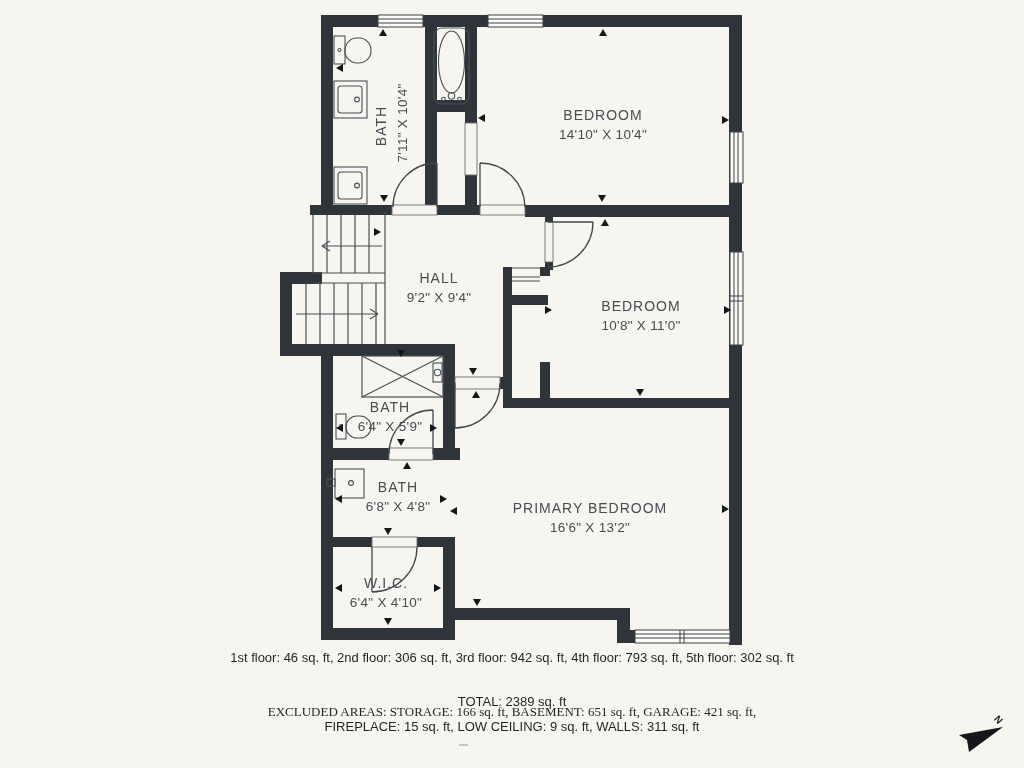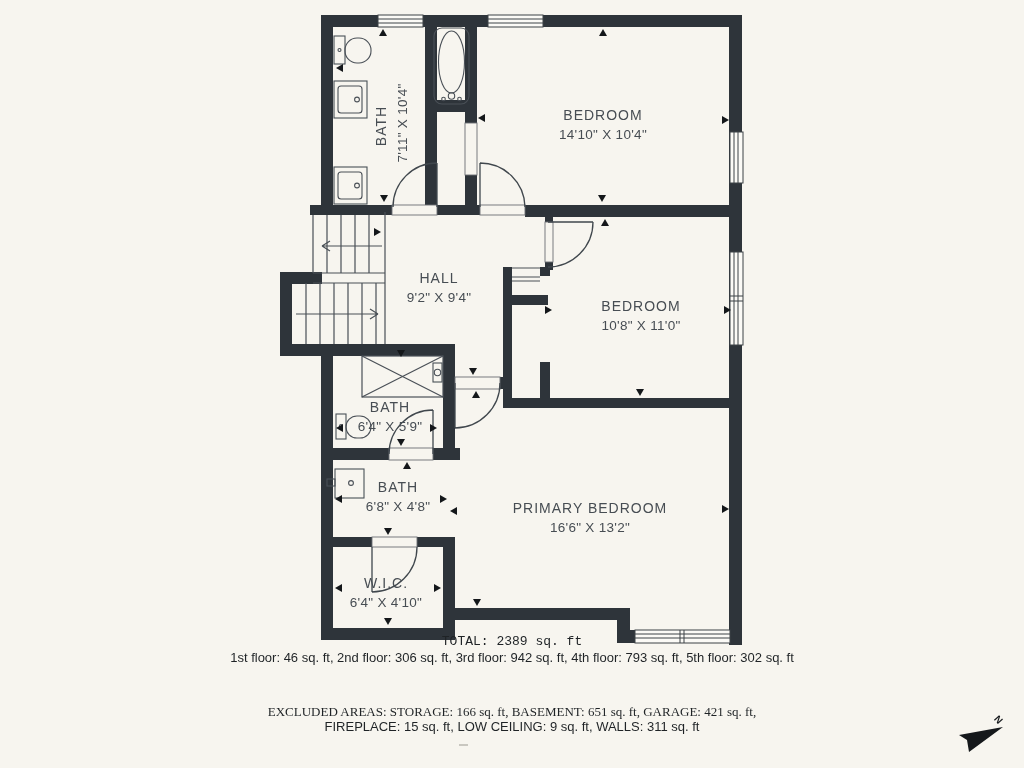--- a/index.html
+++ b/index.html
@@ -213,18 +213,18 @@
     <text class="room" x="386" y="588">W.I.C.</text>
     <text class="dims" x="386" y="607">6'4" X 4'10"</text>
   </g>
 
   <g>
     <polygon points="1003,727 959,735 967,740 969,752" fill="#15181b"></polygon>
     <text class="north-n" transform="translate(996,722) rotate(48)">N</text>
   </g>
 </svg>
 
-<div class="footer total" style="top:634px;font-family:Liberation Mono, monospace;">TOTAL: 2389 sq. ft</div>
+<div class="footer total" style="top:694px;">TOTAL: 2389 sq. ft</div>
 <div class="footer" style="top:650px;">1st floor: 46 sq. ft, 2nd floor: 306 sq. ft, 3rd floor: 942 sq. ft, 4th floor: 793 sq. ft, 5th floor: 302 sq. ft</div>
 <div class="footer" style="top:704px;font-family:Liberation Serif, serif;">EXCLUDED AREAS: STORAGE: 166 sq. ft, BASEMENT: 651 sq. ft, GARAGE: 421 sq. ft,</div>
 <div class="footer" style="top:719px;">FIREPLACE: 15 sq. ft, LOW CEILING: 9 sq. ft, WALLS: 311 sq. ft</div>
 <div class="tiny-dash"></div>
 </div>
 
 </body></html>

